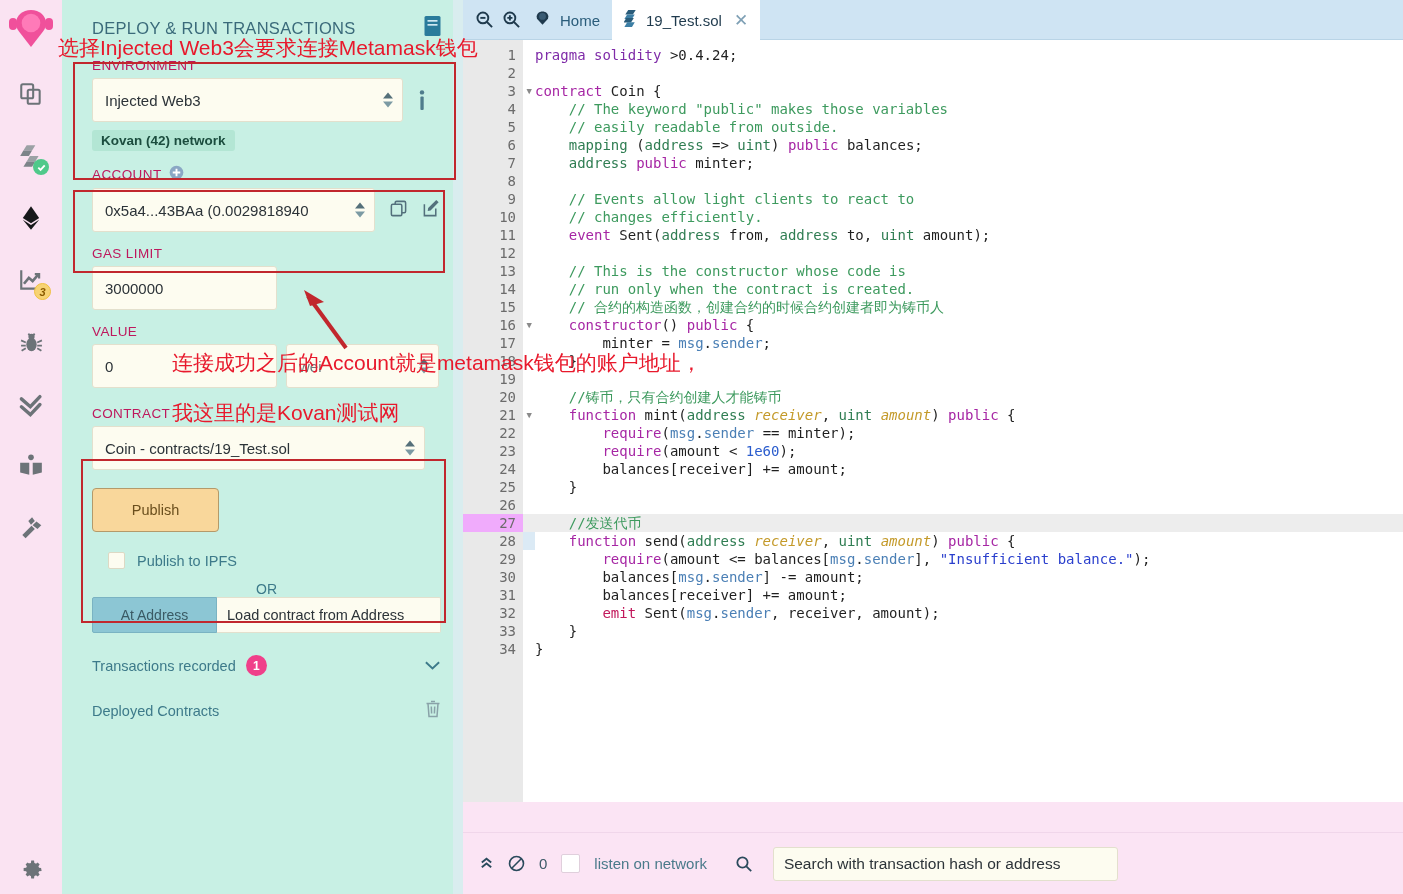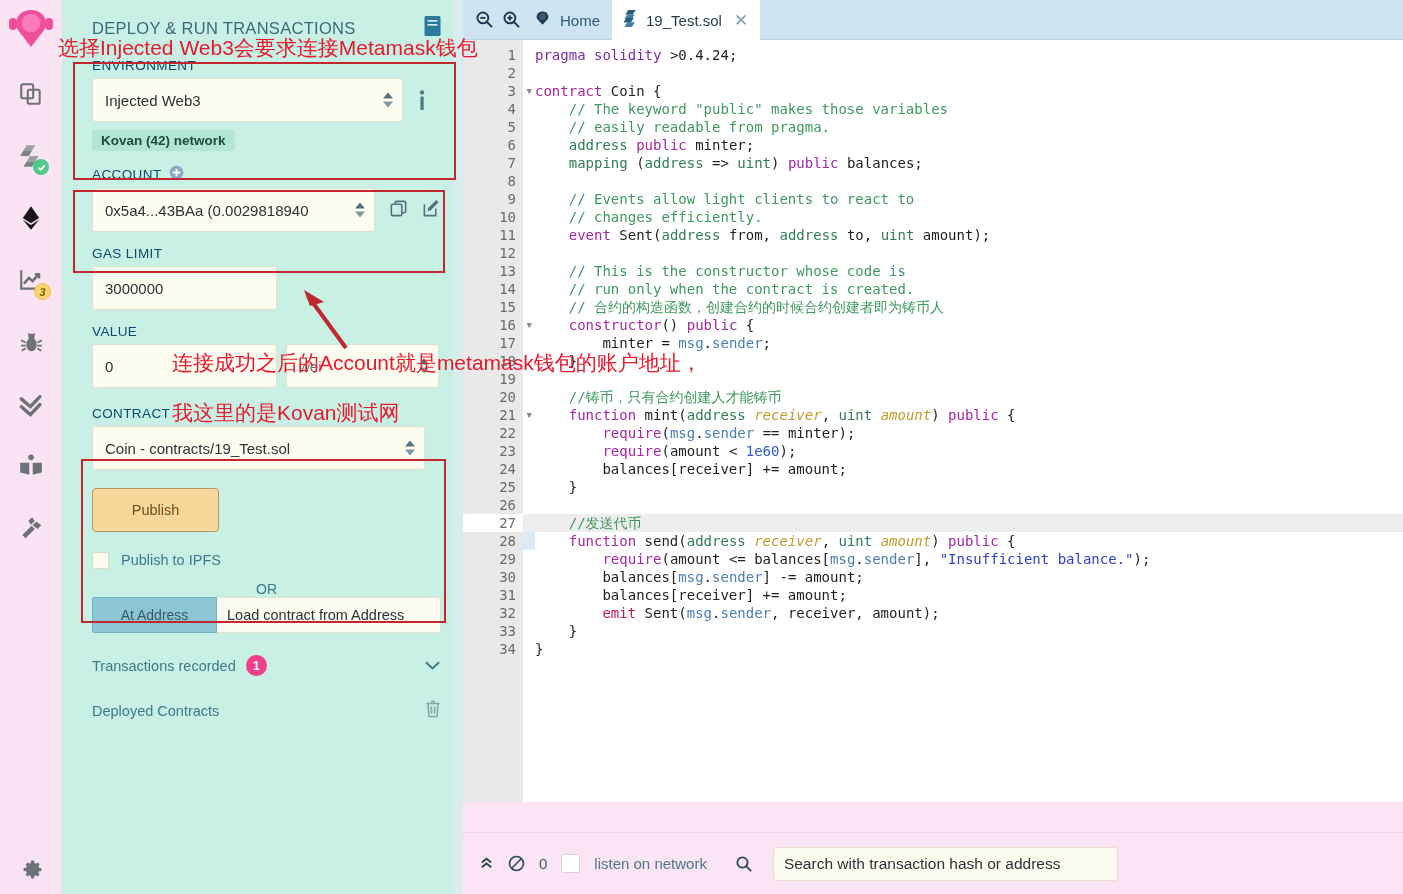--- a/index.html
+++ b/index.html
@@ -56,21 +56,21 @@
     padding: 16px 22px 2px 30px;
   }
   .panel-title {
     color: #3a6a7a; font-size: 16.5px; letter-spacing: .3px; white-space: nowrap;
   }
   .panel-head-ico { color: #2a7b9b; }
 
   .panel-body { padding: 0 22px 0 30px; position: relative; }
 
   .sec-label {
-    color: #0c4a6e; font-size: 13.5px; letter-spacing: .4px;
+    color: #be185d; font-size: 13.5px; letter-spacing: .4px;
     margin-bottom: 5px; display: flex; align-items: center; gap: 7px;
   }
   .plus-ico { color: #8aa7c4; }
 
   .sel-wrap { position: relative; }
   .fld {
     background: #fdfcf0; border: 1px solid #e3e0cd; border-radius: 3px;
     height: 44px; display: flex; align-items: center;
     padding: 0 30px 0 12px; font-size: 15px; color: #2c3338;
     position: relative;
@@ -93,21 +93,21 @@
   .row-ico { display: flex; align-items: center; gap: 14px; color: #53707c; margin-left: 14px; }
 
   
   .redbox { position: absolute; border: 2.5px solid #c1272d; pointer-events: none; }
 
   .btn-deploy {
     background: #f9d79b; border: 1px solid #b49a6a; border-radius: 4px;
     color: #6b4f1d; font-size: 14.5px;
     width: 127px; height: 44px; display:flex; align-items:center; justify-content:center;
   }
-  .chk-row { display: flex; align-items: flex-start; gap: 12px; margin-top: 12px; }
+  .chk-row { display: flex; align-items: center; gap: 12px; margin-top: 12px; margin-left: 16px; }
   .chkbox { width: 17px; height: 17px; background: #fdfcf0; border: 1px solid #ddd9c4; border-radius: 2px; }
   .chk-lbl { color: #3d7a8a; font-size: 14.5px; }
   .or-txt { text-align: center; color: #3d7a8a; font-size: 14px; margin-top: 12px; }
 
   .ataddr-row { display: flex; margin-top: 0; }
   .ataddr-btn {
     background: #8cc6d4; color: #3a5a64; border: 1px solid #7ab3c2;
     width: 125px; height: 36px; display:flex; align-items:center; justify-content:center;
     font-size: 14px; border-radius: 2px 0 0 2px;
   }
@@ -147,21 +147,21 @@
   .tab-x { color: #7fa0b5; font-size: 17px; margin-left: 4px; }
 
   .code-area { flex: 1; display: flex; overflow: hidden; position: relative; background: #fff; }
   .gutter {
     width: 60px; flex: 0 0 60px; background: #e9e9e9; color: #6b6b6b;
     font-family: "DejaVu Sans Mono", monospace; font-size: 14px;
     text-align: right; padding-top: 6px;
   }
   .gln { height: 18px; line-height: 18px; padding-right: 7px; position: relative; }
   .gln .fold { position: absolute; right: -9px; top: 0; color: #8a8a8a; font-size: 9px; }
-  .gln.cur { background: #ffffff; }
+  .gln.cur { background: #f0abfc; }
   .code {
     flex: 1; font-family: "DejaVu Sans Mono", monospace; font-size: 14px;
     padding-top: 6px; position: relative; overflow: hidden;
   }
   .cl { height: 18px; line-height: 18px; white-space: pre; padding-left: 12px; }
   .cl.cur { background: #ededed; }
   .cl.mark::before {
     content: ""; position: absolute; left: 0; width: 12px; height: 18px; background: #dbeaf5;
   }
   .k { color: #a626a4; }        
@@ -523,23 +523,23 @@
           <div class="gln">31</div>
           <div class="gln">32</div>
           <div class="gln">33</div>
           <div class="gln">34</div>
         </div>
       <div class="code" id="code">
           <div class="cl"><span class="kb">pragma</span><span class="id"> </span><span class="kb">solidity</span><span class="id"> &gt;0.4.24;</span></div>
           <div class="cl">&nbsp;</div>
           <div class="cl"><span class="k">contract</span><span class="id"> Coin {</span></div>
           <div class="cl"><span class="cm">    // The keyword "public" makes those variables</span></div>
-          <div class="cl"><span class="cm">    // easily readable from pragma.</span></div>
+          <div class="cl"><span class="cm">    // easily readable from outside.</span></div>
+          <div class="cl"><span class="id">    </span><span class="ty">mapping</span><span class="id"> (</span><span class="ty">address</span><span class="id"> =&gt; </span><span class="ty">uint</span><span class="id">) </span><span class="k">public</span><span class="id"> balances;</span></div>
           <div class="cl"><span class="id">    </span><span class="ty">address</span><span class="id"> </span><span class="k">public</span><span class="id"> minter;</span></div>
-          <div class="cl"><span class="id">    </span><span class="ty">mapping</span><span class="id"> (</span><span class="ty">address</span><span class="id"> =&gt; </span><span class="ty">uint</span><span class="id">) </span><span class="k">public</span><span class="id"> balances;</span></div>
           <div class="cl">&nbsp;</div>
           <div class="cl"><span class="cm">    // Events allow light clients to react to</span></div>
           <div class="cl"><span class="cm">    // changes efficiently.</span></div>
           <div class="cl"><span class="id">    </span><span class="k">event</span><span class="id"> Sent(</span><span class="ty">address</span><span class="id"> from, </span><span class="ty">address</span><span class="id"> to, </span><span class="ty">uint</span><span class="id"> amount);</span></div>
           <div class="cl">&nbsp;</div>
           <div class="cl"><span class="cm">    // This is the constructor whose code is</span></div>
           <div class="cl"><span class="cm">    // run only when the contract is created.</span></div>
           <div class="cl"><span class="cm">    // 合约的构造函数，创建合约的时候合约创建者即为铸币人</span></div>
           <div class="cl"><span class="id">    </span><span class="k">constructor</span><span class="id">() </span><span class="k">public</span><span class="id"> {</span></div>
           <div class="cl"><span class="id">        minter = </span><span class="mem">msg</span><span class="id">.</span><span class="mem">sender</span><span class="id">;</span></div>

